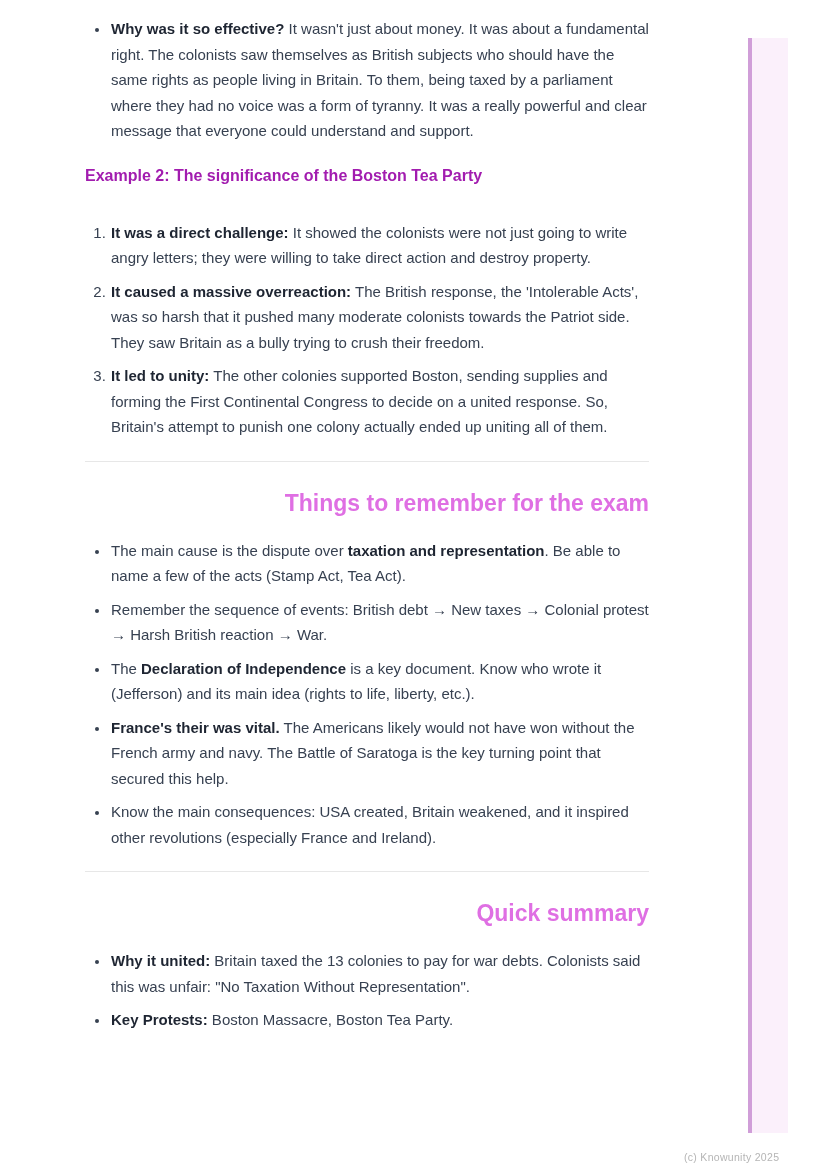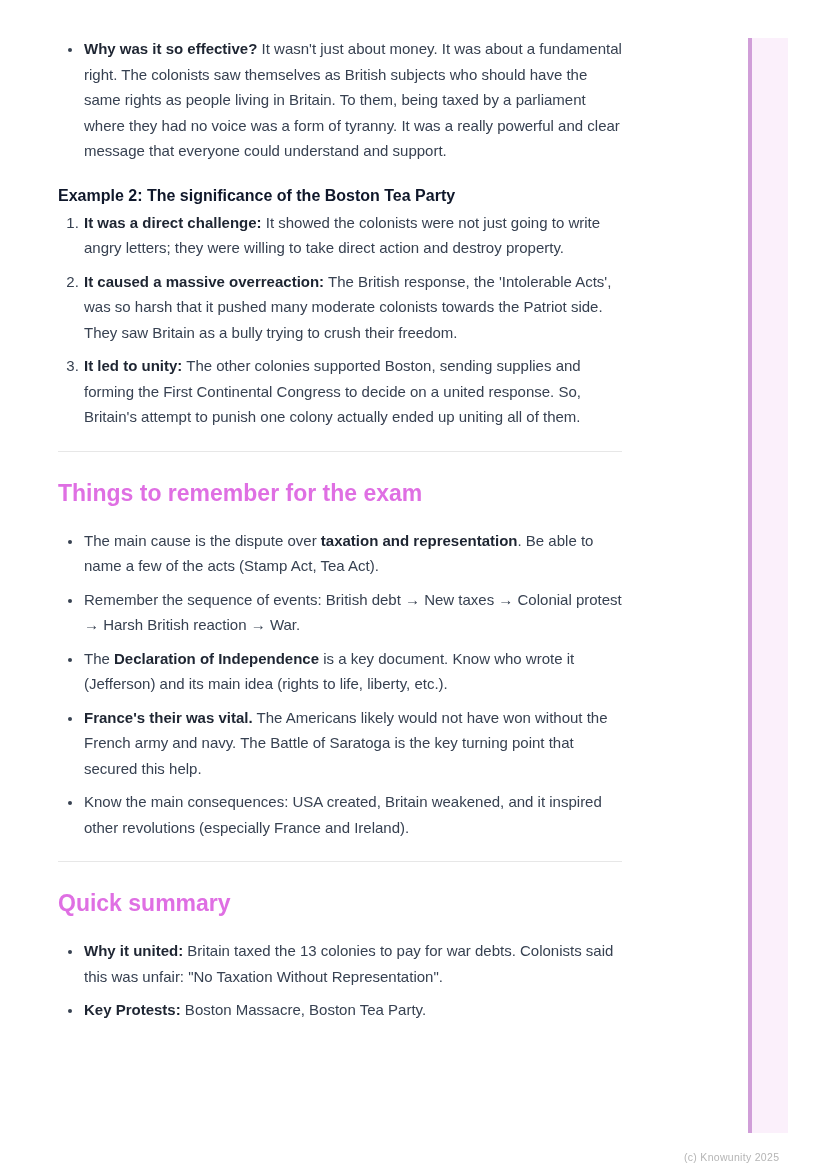--- a/index.html
+++ b/index.html
@@ -6,48 +6,49 @@
   html, body {
     width: 828px; height: 1171px;
     background: #ffffff;
     font-family: "Liberation Sans", sans-serif;
     color: #374151;
     overflow: hidden;
     position: relative;
   }
   .doc {
     position: absolute;
-    left: 58px; top: 0;
+    left: 85px; top: 0;
     width: 564px;
-    padding-top: 36px;
+    padding-top: 16px;
     font-size: 15px;
     line-height: 25.5px;
   }
   .b { font-weight: 700; color: #1e2532; }
   ul.bullets { list-style: disc outside; padding-left: 25px; margin: 0; }
   ul.bullets li { margin-bottom: 8px; padding-left: 1px; }
   ul.bullets li::marker { color: #374151; font-size: 13px; }
-  ol.numlist { list-style: decimal outside; padding-left: 25px; margin: 2px 0 0 0; }
+  ol.numlist { list-style: decimal outside; padding-left: 25px; margin: 32px 0 0 0; }
   ol.numlist li { margin-bottom: 8px; padding-left: 1px; }
   ol.numlist li::marker { color: #374151; font-weight: 400; }
   h3.subhead {
     margin-top: 20px;
     font-size: 16px; line-height: 24px;
-    font-weight: 700; color: #0f172a;
+    font-weight: 700; color: #a21caf;
   }
   p.para { margin-top: 18px; }
   hr.divider {
     border: none; border-top: 1px solid #e7e7e7;
     margin-top: 21px;
   }
   h2.pink-head {
     margin-top: 26px; margin-bottom: 20px;
     font-size: 23px; line-height: 30px;
     font-weight: 700;
     color: #df6fe3;
+    text-align: right;
   }
   .side-strip {
     position: absolute;
     left: 751px; top: 38px;
     width: 37px; height: 1095px;
     background: #fbf0fb;
   }
   .side-bar {
     position: absolute;
     left: 748px; top: 38px;

